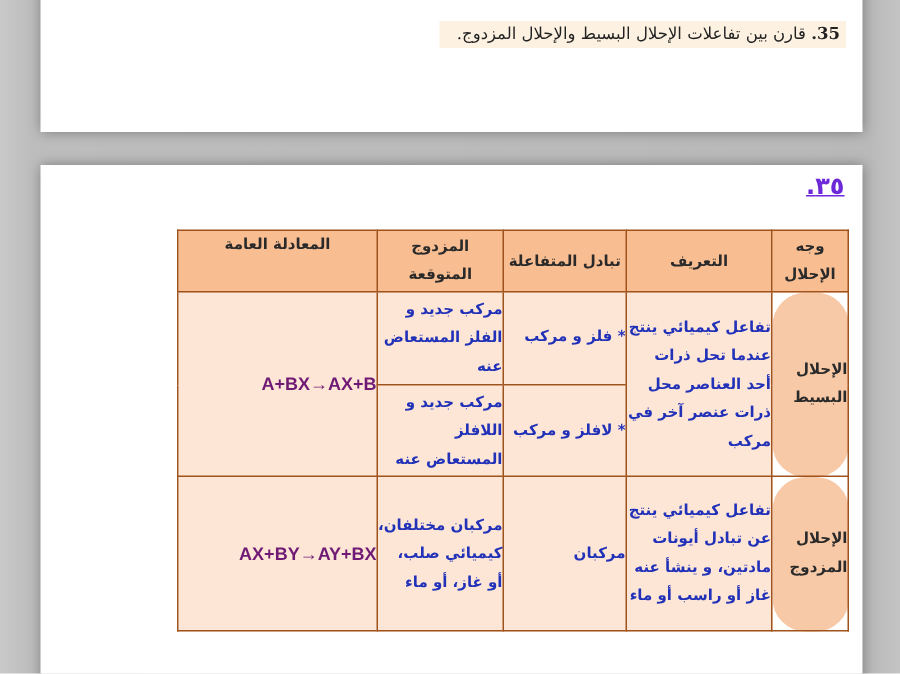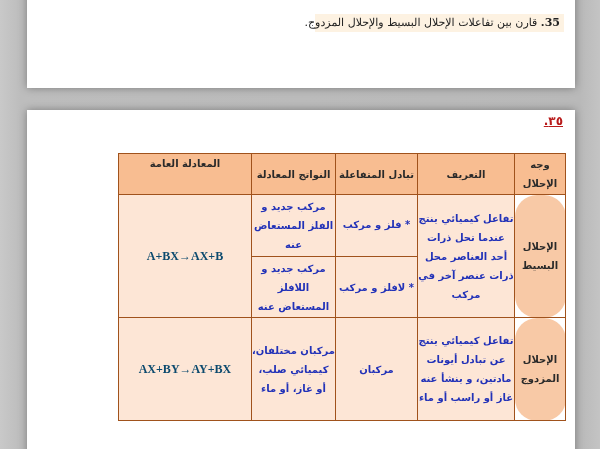--- a/index.html
+++ b/index.html
@@ -2,31 +2,31 @@
 <html><head>
 <meta charset="utf-8">
 <style>
   html,body{margin:0;padding:0;}
   body{width:600px;height:449px;overflow:hidden;position:relative;
     background:linear-gradient(90deg,#c9c9c9 0px,#bdbdbd 20px,#b9b9b9 580px,#c4c4c4 600px);
     font-family:"DejaVu Sans",sans-serif;}
   .page{position:absolute;left:27px;width:548px;background:#fff;box-shadow:0 0 8px rgba(0,0,0,0.35);}
   .page1{top:-10px;height:98px;}
   .page2{top:110px;height:360px;}
-  .q{position:absolute;right:11px;top:24px;height:18px;width:249px;background:#fdf2e2;direction:rtl;
+  .q{position:absolute;right:11px;top:24px;height:18px;width:271px;background:#fdf2e2;direction:rtl;
     font-family:"DejaVu Serif",serif;font-size:11px;line-height:18px;color:#222;padding-right:4px;box-sizing:border-box;white-space:nowrap;}
   .q .num{font-weight:bold;}
-  .ans-num{position:absolute;right:12px;top:4px;font-size:12px;font-weight:bold;text-decoration:underline;color:#b91c1c;direction:rtl;}
+  .ans-num{position:absolute;right:12px;top:4px;font-size:16px;font-weight:bold;text-decoration:underline;color:#6d28d9;direction:rtl;}
   table{position:absolute;left:91px;top:43px;width:448px;border-collapse:collapse;direction:rtl;
     font-family:"DejaVu Sans",sans-serif;font-size:10px;font-weight:bold;}
   td,th{border:1.5px solid #a0521c;text-align:center;padding:0;line-height:19px;}
   th{background:#f8bd91;color:#2a2a2a;font-weight:bold;vertical-align:middle;height:40px;}
-  td{background:#fde6d6;color:#2232b8;vertical-align:middle;}
+  td{background:#fde6d6;color:#2232b8;vertical-align:middle;text-align:right;}
   td.label{background:#f8c9a6;color:#2a2a2a;border-radius:22px;}
-  .eq{font-family:Liberation Serif, serif;font-size:12px;color:#0c4a6e;direction:ltr;}
+  .eq{font-family:Liberation Sans, sans-serif;font-size:12px;color:#701a75;direction:ltr;}
 </style>
 </head>
 <body>
 
 <div class="page page1">
   <div class="q">
     <span class="num">35.</span>
     <span>قارن بين تفاعلات الإحلال البسيط والإحلال المزدوج.</span>
   </div>
 </div>
@@ -39,21 +39,21 @@
         <col style="width:97px">
         <col style="width:82px">
         <col style="width:84px">
         <col>
       </colgroup>
     <tbody>
         <tr>
       <th>وجه الإحلال</th>
       <th>التعريف</th>
       <th>تبادل المتفاعلة</th>
-      <th>النواتج المعادلة</th>
+      <th>المزدوج المتوقعة</th>
       <th style="vertical-align:top;">المعادلة العامة</th>
     </tr>
     <tr style="height:62px;">
       <td class="label" rowspan="2">الإحلال البسيط</td>
       <td rowspan="2">تفاعل كيميائي ينتج عندما تحل ذرات أحد العناصر محل ذرات عنصر آخر في مركب</td>
       <td style="vertical-align:top;padding-top:20px;">* فلز و مركب</td>
       <td>مركب جديد و الفلز المستعاض عنه</td>
       <td rowspan="2" class="eq">A+BX→AX+B</td>
     </tr>
     <tr style="height:61px;">

